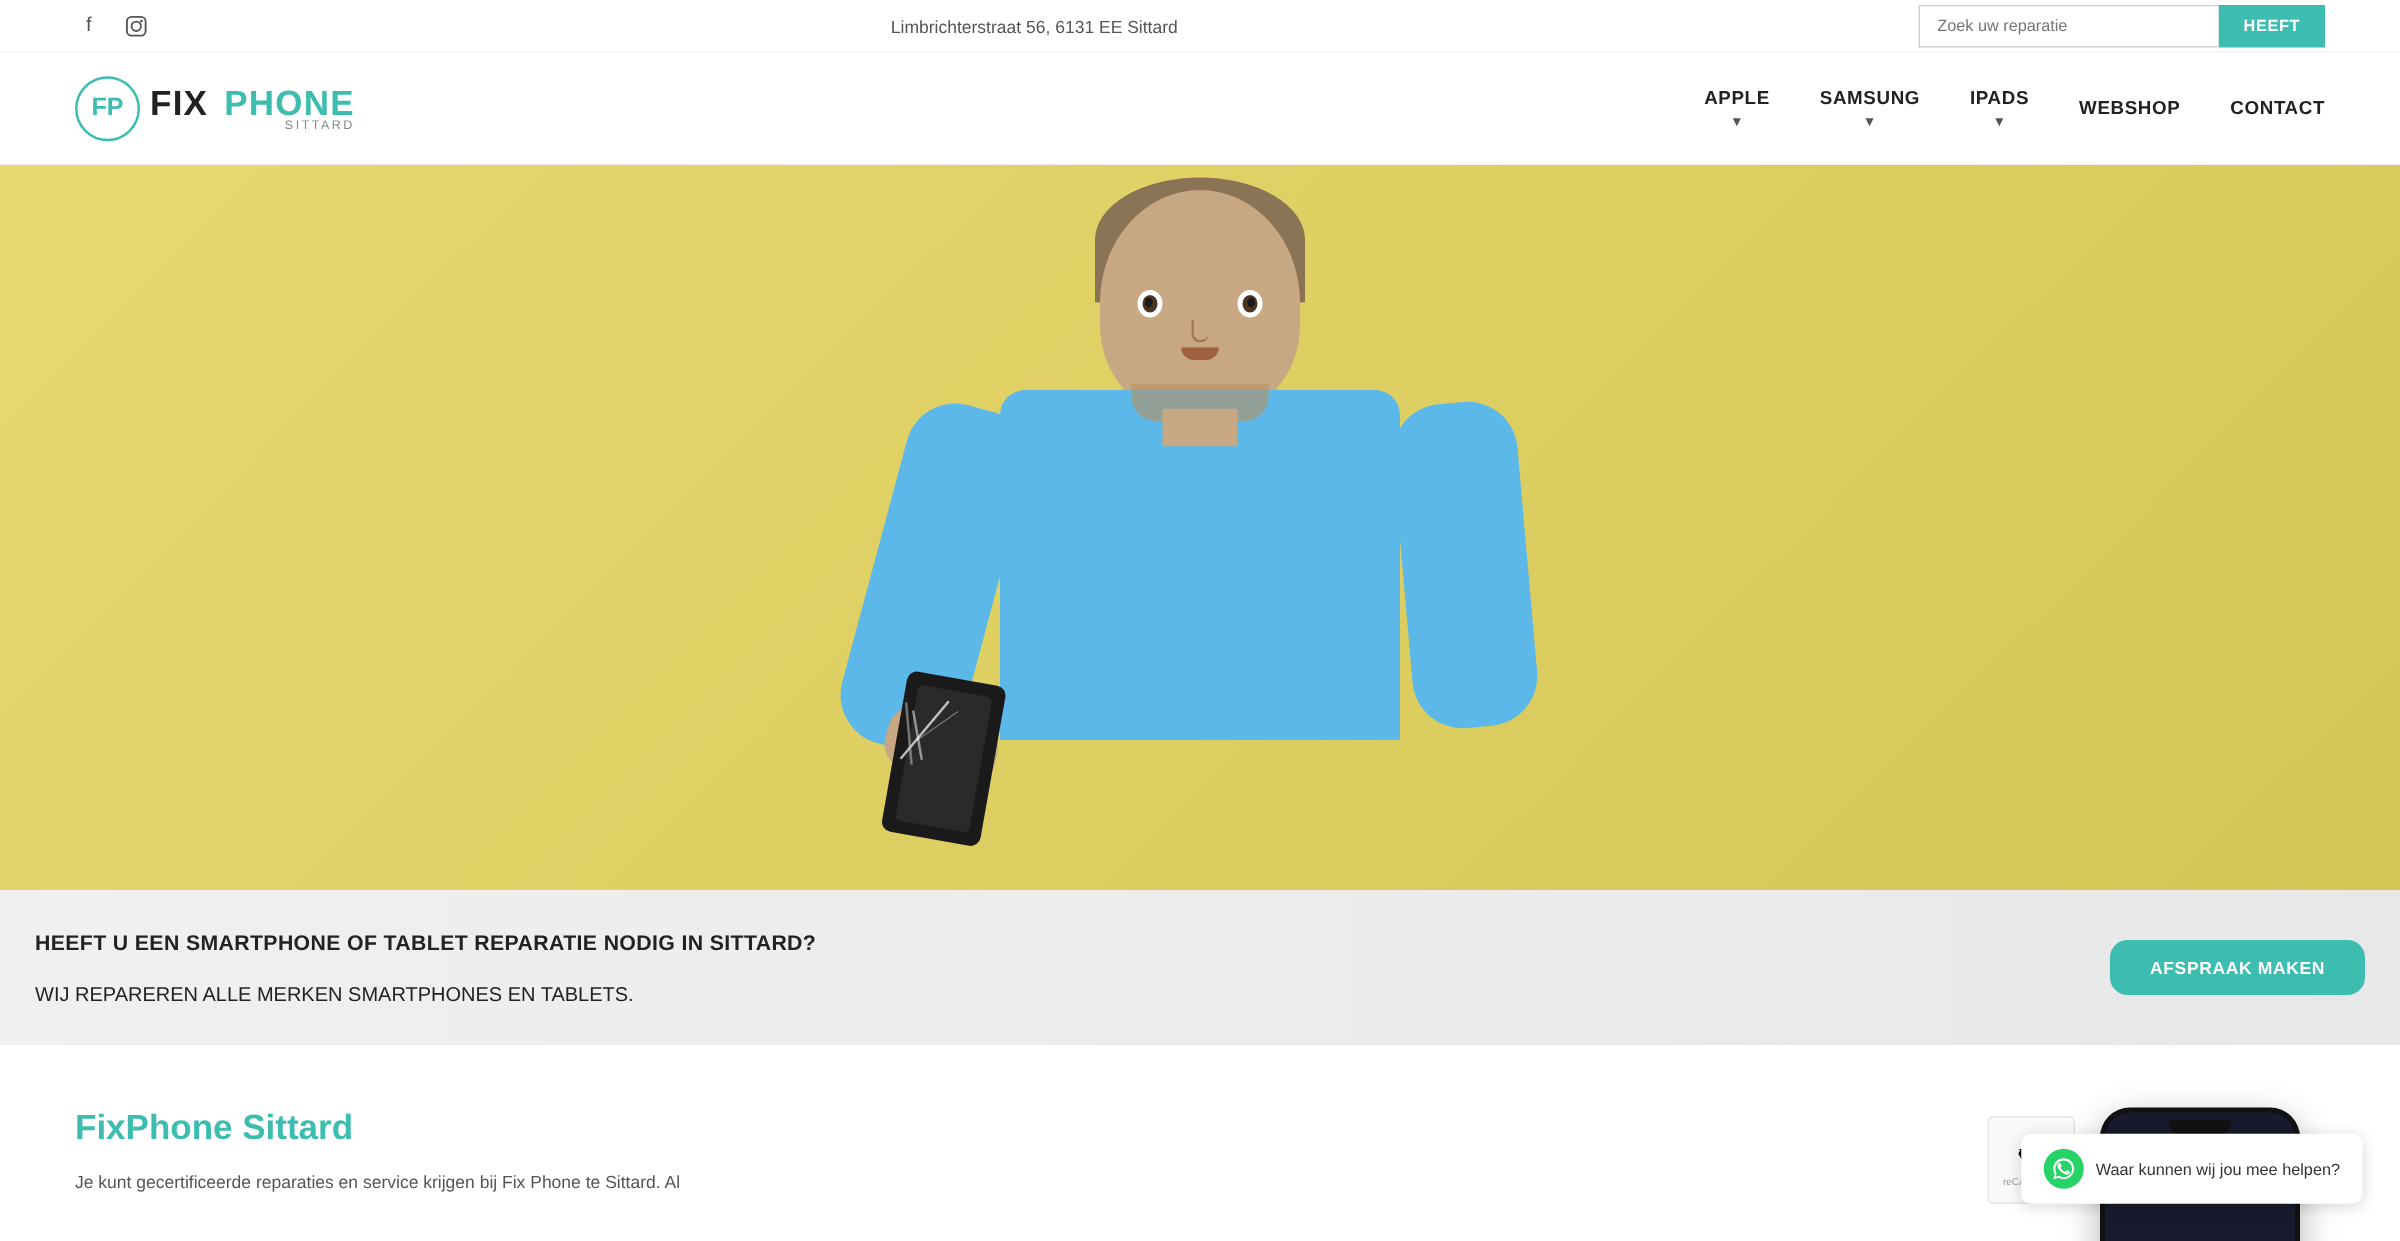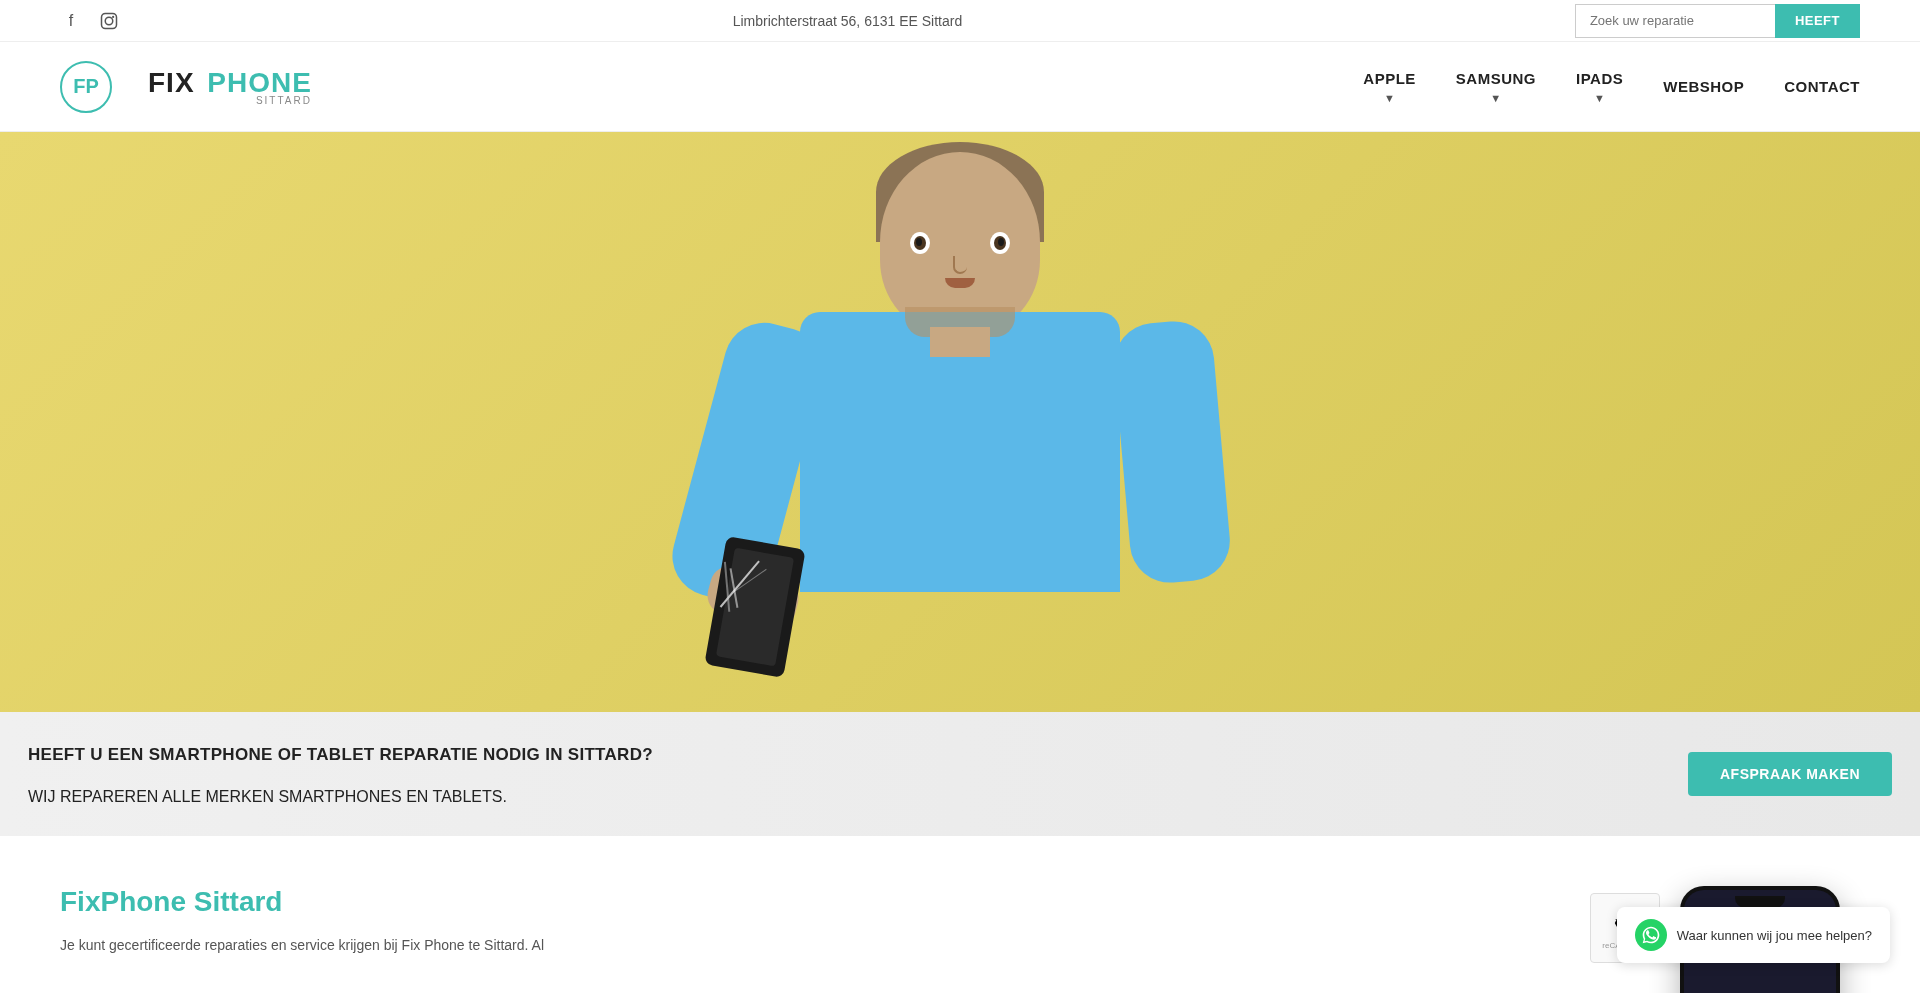--- a/index.html
+++ b/index.html
@@ -22,21 +22,21 @@
       color: #555; font-size: 16px; cursor: pointer;
     }
     .top-bar-center { color: #555; font-size: 14px; }
     .top-bar-right { display: flex; align-items: center; gap: 0; }
     .search-input {
       border: 1px solid #ccc;
       border-right: none;
       padding: 6px 14px;
       font-size: 13px;
       height: 34px;
-      width: 200px;
+      width: 240px;
       outline: none;
       color: #999;
     }
     .search-button {
       background: #3dbdb0;
       color: #fff;
       border: none;
       padding: 6px 20px;
       height: 34px;
       font-size: 13px;
@@ -49,21 +49,21 @@
     .nav-bar {
       background: #fff;
       border-bottom: 1px solid #eee;
       display: flex;
       align-items: center;
       justify-content: space-between;
       padding: 0 60px;
       height: 90px;
     }
     .logo-area { display: flex; align-items: center; }
-    .logo-text { font-size: 28px; font-weight: 900; letter-spacing: 1px; display: flex; align-items: center; gap: 2px; margin-left: 28px; }
+    .logo-text { font-size: 28px; font-weight: 900; letter-spacing: 1px; display: flex; align-items: center; gap: 2px; }
     .logo-fix { color: #222; }
     .logo-phone { color: #3dbdb0; text-align: right; }
     .logo-sittard { font-size: 10px; color: #888; display: block; text-align: right; margin-top: -4px; letter-spacing: 2px; }
     .logo-icon {
       width: 52px; height: 52px; margin-right: 8px;
       border: 2.5px solid #3dbdb0;
       border-radius: 50%;
       display: flex; align-items: center; justify-content: center;
       position: relative;
     }
@@ -211,21 +211,21 @@
     }
     .cta-button {
       background: #3dbdb0;
       color: #fff;
       border: none;
       padding: 14px 32px;
       font-size: 14px;
       font-weight: 700;
       letter-spacing: 0.5px;
       cursor: pointer;
-      border-radius: 4px;
+      border-radius: 14px;
       text-transform: uppercase;
     }
 
     
     .content-section {
       padding: 50px 60px 30px;
       display: flex;
       gap: 60px;
       align-items: flex-start;
     }

